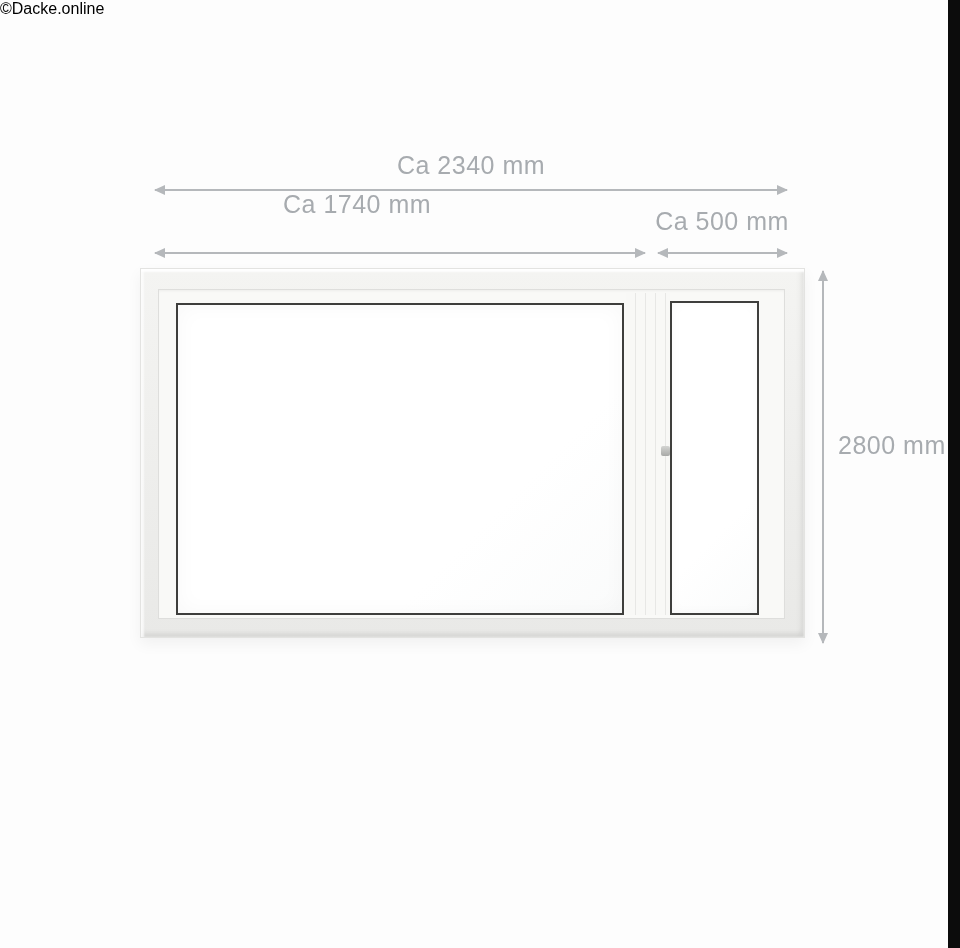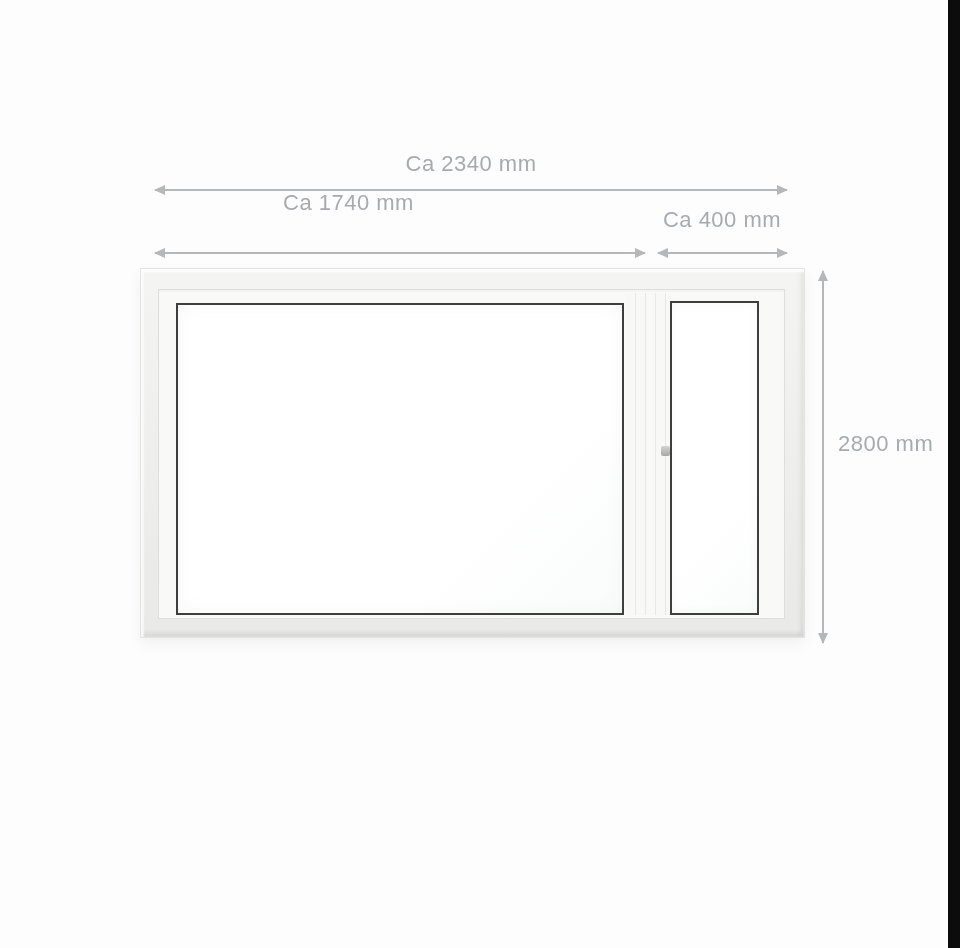--- a/index.html
+++ b/index.html
@@ -17,21 +17,21 @@
   #right-black-bar {
     position: absolute; right: 0; top: 0;
     width: 12px; height: 948px;
     background: #0c0c0c;
   }
 
   
   .dim-label {
     position: absolute;
     color: #a7abaf;
-    font-size: 22px;
+    font-size: 25px;
     letter-spacing: 0.5px;
     white-space: nowrap;
   }
   #lbl-total  { left: 341px; top: 151px; width: 260px; text-align: center; }
   #lbl-left   { left: 283px; top: 190px; width: 260px; }
   #lbl-right  { left: 612px; top: 207px; width: 220px; text-align: center; }
   #lbl-height { left: 838px; top: 431px; }
 
   
   .h-arrow { position: absolute; height: 2px; background: #b5b8bb; }
@@ -156,21 +156,21 @@
     font-size: 19px; color: #cdcdcd; letter-spacing: 0.3px;
   }
 </style>
 </head>
 <body>
 
 <div id="canvas">
 
   <div class="dim-label" id="lbl-total">Ca 2340 mm</div>
   <div class="dim-label" id="lbl-left">Ca 1740 mm</div>
-  <div class="dim-label" id="lbl-right">Ca 400 mm</div>
+  <div class="dim-label" id="lbl-right">Ca 500 mm</div>
   <div class="dim-label" id="lbl-height">2800 mm</div>
 
   <div class="h-arrow" id="arrow-total"></div>
   <div class="h-arrow" id="arrow-left"></div>
   <div class="h-arrow" id="arrow-right"></div>
   <div class="v-arrow" id="arrow-height"></div>
 
   <div id="window-casing"></div>
   <div id="window-sash-area"></div>
   <div id="glass-left"></div>
@@ -191,16 +191,17 @@
     <div class="clip"></div>
     <div class="clip"></div>
     <div class="clip"></div>
   </div>
   <div class="vent" id="vent-3">
     <div class="clip"></div>
     <div class="clip"></div>
     <div class="clip"></div>
   </div>
 
+  <div id="credit">©Dacke.online</div>
 
   <div id="right-black-bar"></div>
 
 </div>
 
 </body></html>

